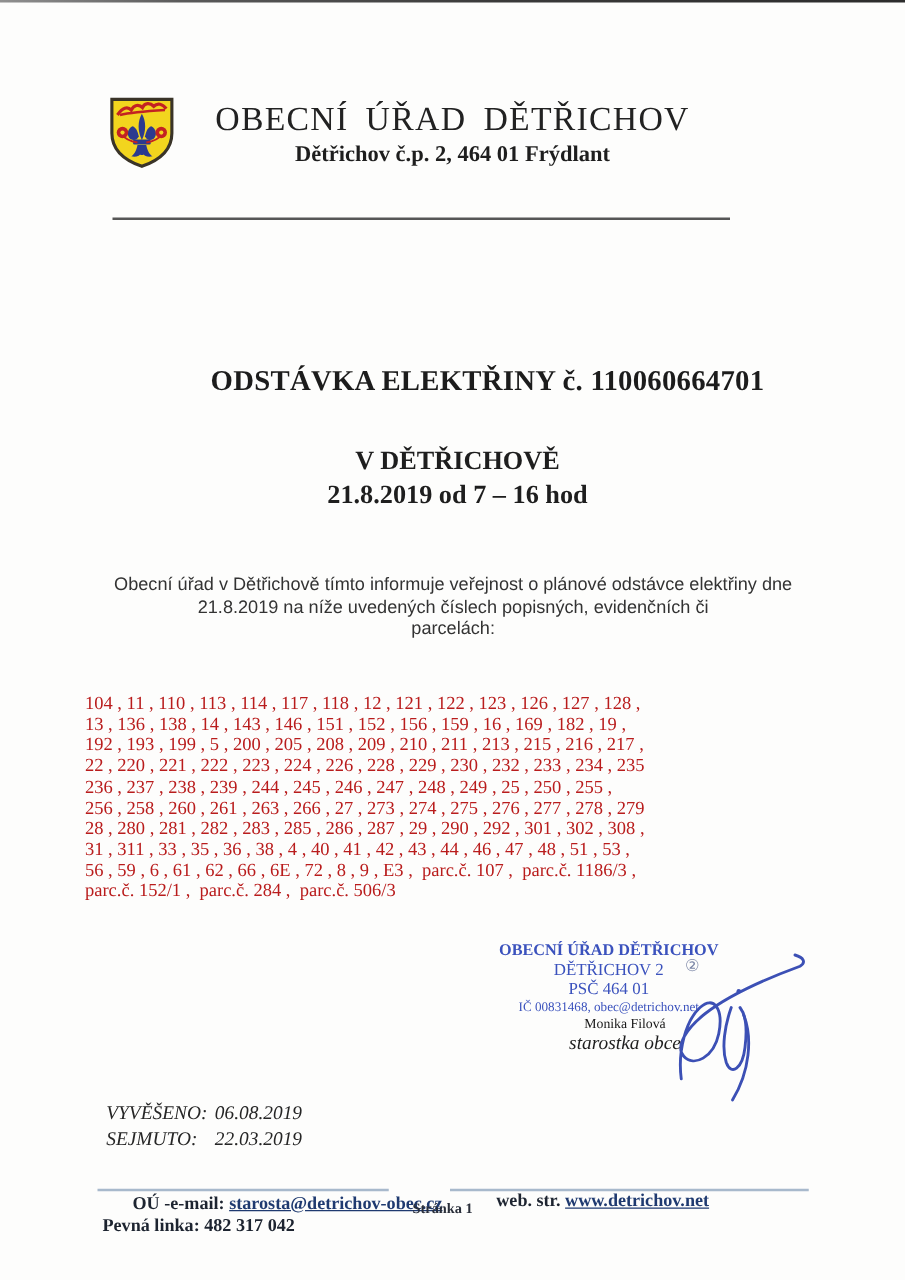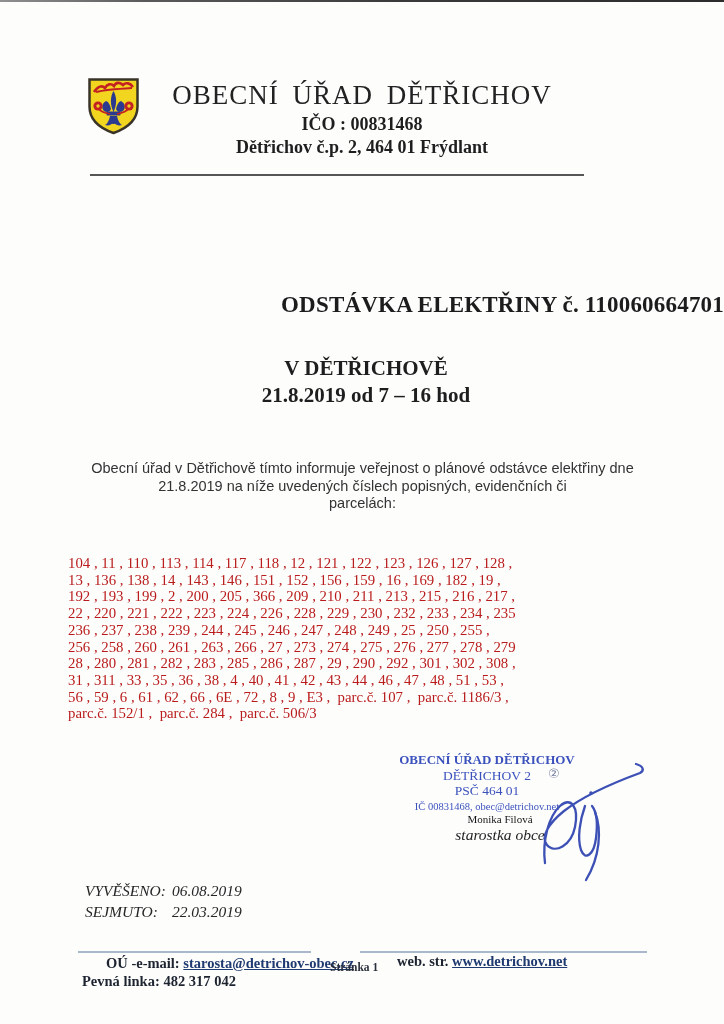--- a/index.html
+++ b/index.html
@@ -15,21 +15,21 @@
   .scan-top{position:absolute;top:0;left:0;width:724px;height:2px;
     background:linear-gradient(90deg,#909090 0%,#5a5a5a 20%,#3a3a3a 55%,#2c2c2c 100%);}
   
   .coa{position:absolute;left:86px;top:77px;}
   .hdr{position:absolute;left:0;top:80px;width:724px;text-align:center;}
   .hdr .org{font-size:27px;letter-spacing:1px;word-spacing:6px;color:#222;}
   .hdr .ico{font-size:18px;font-weight:bold;margin-top:3px;}
   .hdr .addr{font-size:18px;font-weight:bold;margin-top:2px;}
   .hrule{position:absolute;left:90px;top:174px;width:494px;height:2px;background:#565656;}
   
-  .title{position:absolute;left:0;top:292px;width:724px;text-align:right;
+  .title{position:absolute;left:0;top:292px;width:724px;text-align:center;
     padding-left:56px;box-sizing:border-box;font-size:23px;font-weight:bold;
     letter-spacing:.2px;color:#1c1c1c;}
   .place{position:absolute;left:0;top:356px;width:724px;text-align:center;
     padding-left:8px;box-sizing:border-box;font-size:21px;font-weight:bold;}
   .dt{position:absolute;left:0;top:383px;width:724px;text-align:center;
     padding-left:8px;box-sizing:border-box;font-size:21px;font-weight:bold;}
   
   .intro{position:absolute;left:80px;top:460px;width:565px;text-align:center;
     font-family:"Liberation Sans","DejaVu Sans",sans-serif;font-size:14.5px;
     line-height:17.5px;color:#333;}
@@ -92,39 +92,38 @@
         <circle cx="12" cy="29" r="4.6" fill="#c32222"></circle>
         <circle cx="12" cy="29" r="1.7" fill="#f2d51e"></circle>
         <circle cx="43" cy="29" r="4.6" fill="#c32222"></circle>
         <circle cx="43" cy="29" r="1.7" fill="#f2d51e"></circle>
       </g>
     </svg>
   </div>
 
   <div class="hdr">
     <div class="org">OBECNÍ ÚŘAD DĚTŘICHOV</div>
-    <div class="ico">IČO : 00831468</div>
     <div class="addr">Dětřichov č.p. 2, 464 01 Frýdlant</div>
   </div>
   <div class="hrule"></div>
 
   <div class="title">ODSTÁVKA ELEKTŘINY č. 110060664701</div>
   <div class="place">V DĚTŘICHOVĚ</div>
   <div class="dt">21.8.2019 od 7 – 16 hod</div>
 
   <div class="intro">
     <div>Obecní úřad v Dětřichově tímto informuje veřejnost o plánové odstávce elektřiny dne</div>
     <div>21.8.2019  na níže uvedených číslech popisných, evidenčních či</div>
     <div>parcelách:</div>
   </div>
 
   <div class="nums">
     <div>104 , 11 , 110 , 113 , 114 , 117 , 118 , 12 , 121 , 122 , 123 , 126 , 127 , 128 ,</div>
     <div>13 , 136 , 138 , 14 , 143 , 146 , 151 , 152 , 156 , 159 , 16 , 169 , 182 , 19 ,</div>
-    <div>192 , 193 , 199 , 2 , 200 , 205 , 366 , 209 , 210 , 211 , 213 , 215 , 216 , 217 ,</div>
+    <div>192 , 193 , 199 , 5 , 200 , 205 , 208 , 209 , 210 , 211 , 213 , 215 , 216 , 217 ,</div>
     <div>22 , 220 , 221 , 222 , 223 , 224 , 226 , 228 , 229 , 230 , 232 , 233 , 234 , 235</div>
     <div>236 , 237 , 238 , 239 , 244 , 245 , 246 , 247 , 248 , 249 , 25 , 250 , 255 ,</div>
     <div>256 , 258 , 260 , 261 , 263 , 266 , 27 , 273 , 274 , 275 , 276 , 277 , 278 , 279</div>
     <div>28 , 280 , 281 , 282 , 283 , 285 , 286 , 287 , 29 , 290 , 292 , 301 , 302 , 308 ,</div>
     <div>31 , 311 , 33 , 35 , 36 , 38 , 4 , 40 , 41 , 42 , 43 , 44 , 46 , 47 , 48 , 51 , 53 ,</div>
     <div>56 , 59 , 6 , 61 , 62 , 66 , 6E , 72 , 8 , 9 , E3 ,  parc.č. 107 ,  parc.č. 1186/3 ,</div>
     <div>parc.č. 152/1 ,  parc.č. 284 ,  parc.č. 506/3</div>
   </div>
 
   <div class="stamp" style="color:#3b52bd;">

